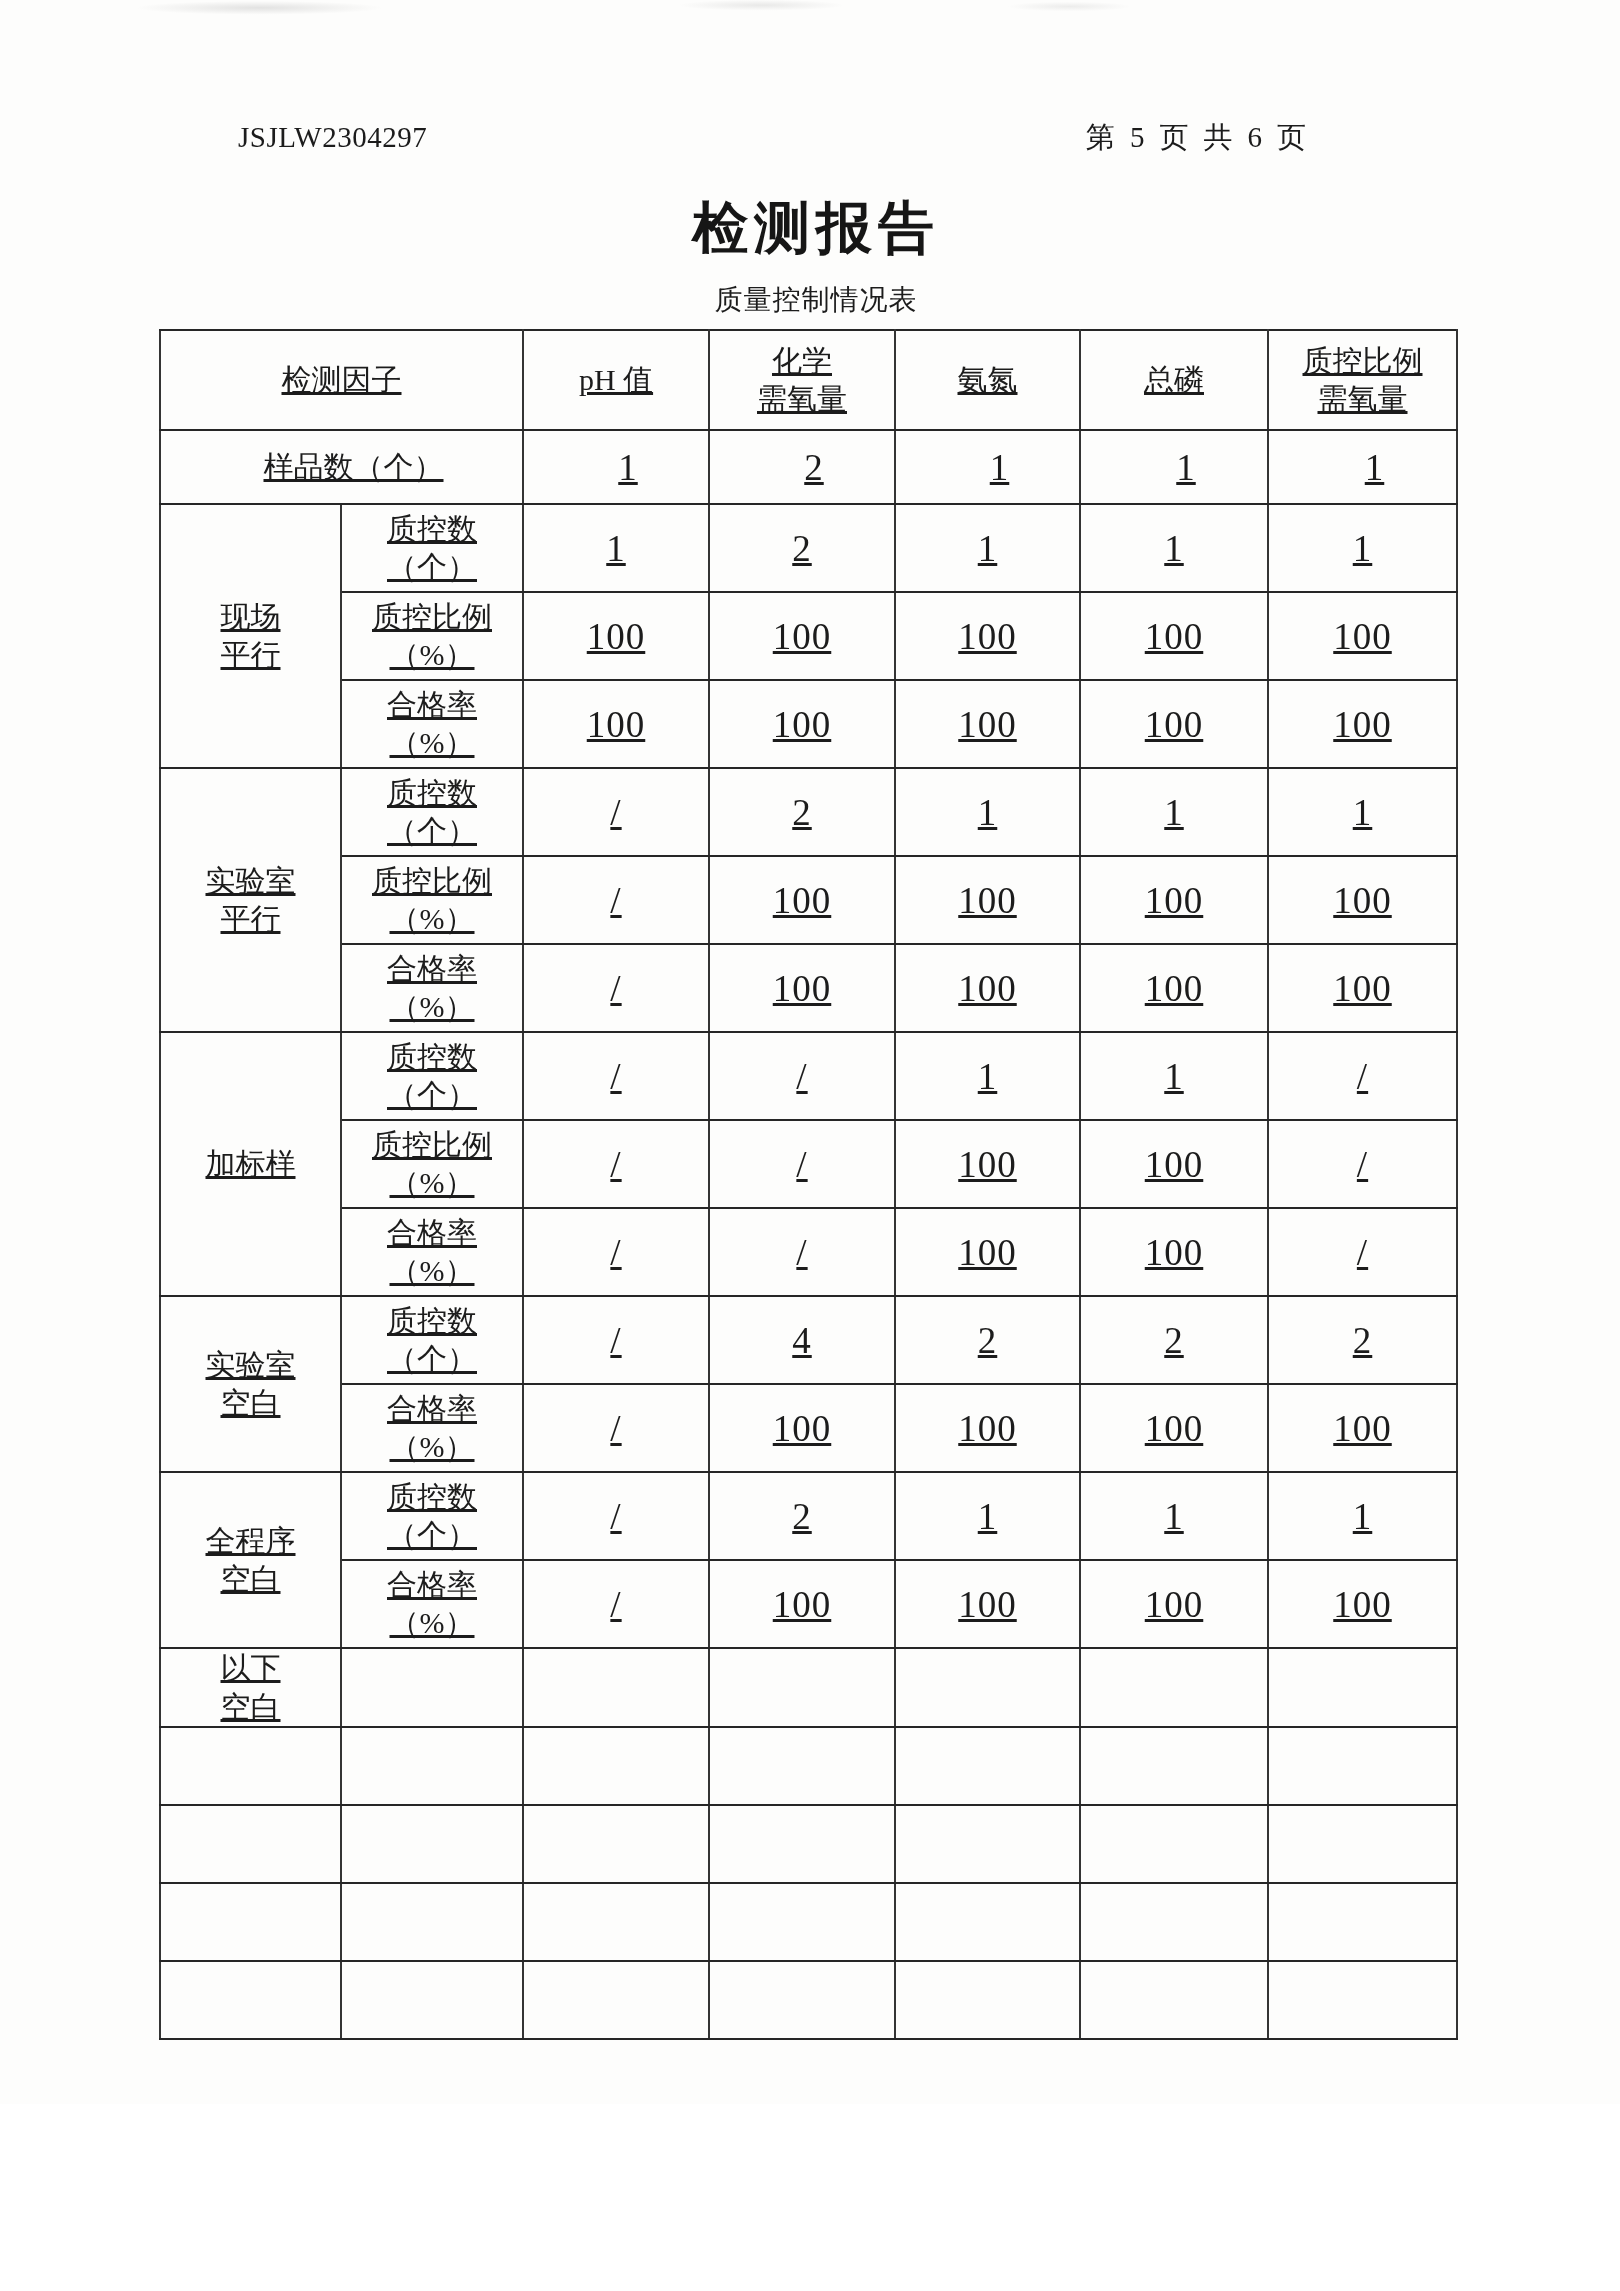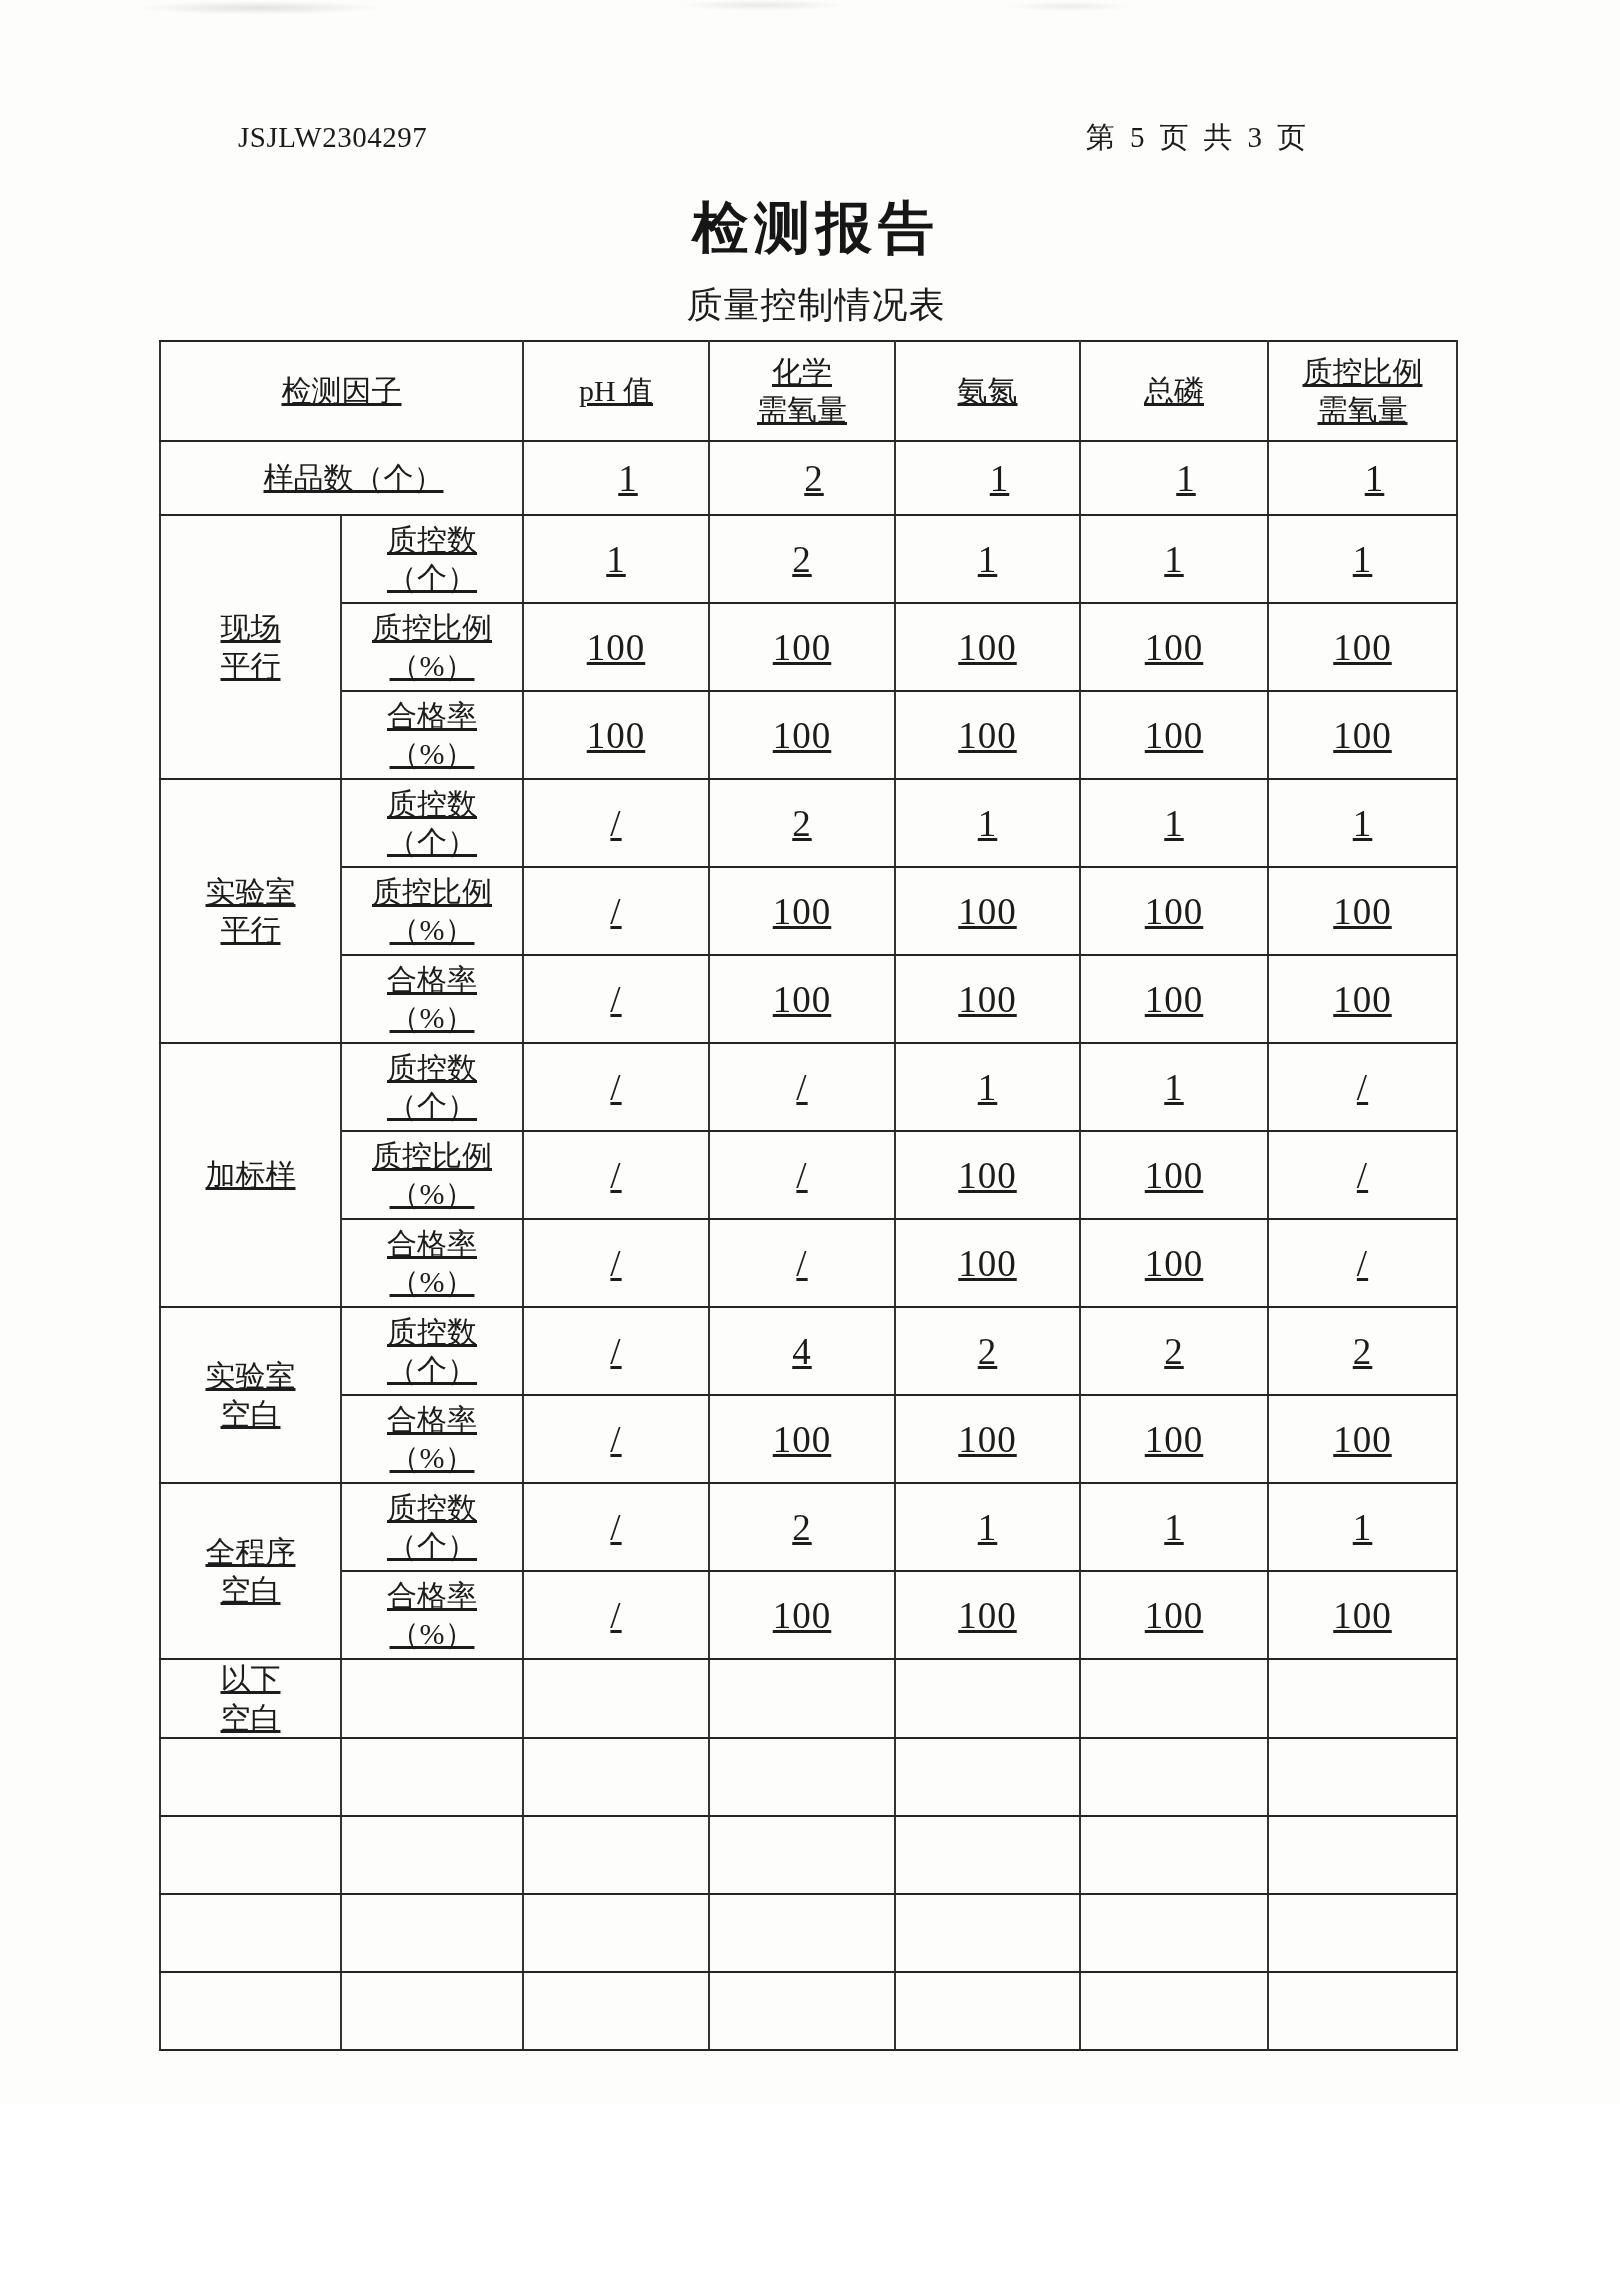--- a/index.html
+++ b/index.html
@@ -32,21 +32,21 @@
     margin-top:33px;
     padding-left:12px;
     font-size:56px; font-weight:bold;
     letter-spacing:5.9px;
     color:#161616;
   }
   .subtitle {
     text-align:center;
     margin-top:13.7px;
     padding-left:11.8px;
-    font-size:36px; font-weight:normal;
+    font-size:28px; font-weight:normal;
     letter-spacing:1px;
   }
   table.qc {
     border-collapse:collapse;
     table-layout:fixed;
     width:1299px;
     margin:10.8px 0 0 159px;
     text-decoration:underline;
   }
   .qc td {
@@ -79,21 +79,21 @@
   }
 </style>
 </head>
 <body>
 
 <div class="page">
   <div class="scan-smudge"></div>
 
   <div class="topline">
     <span class="report-no">JSJLW2304297</span>
-    <span class="page-info">第 5 页 共 3 页</span>
+    <span class="page-info">第 5 页 共 6 页</span>
   </div>
 
   <div class="title">检测报告</div>
   <div class="subtitle">质量控制情况表</div>
 
   <table class="qc">
     <colgroup>
       <col style="width:181px">
         <col style="width:182px">
         <col style="width:186px">

